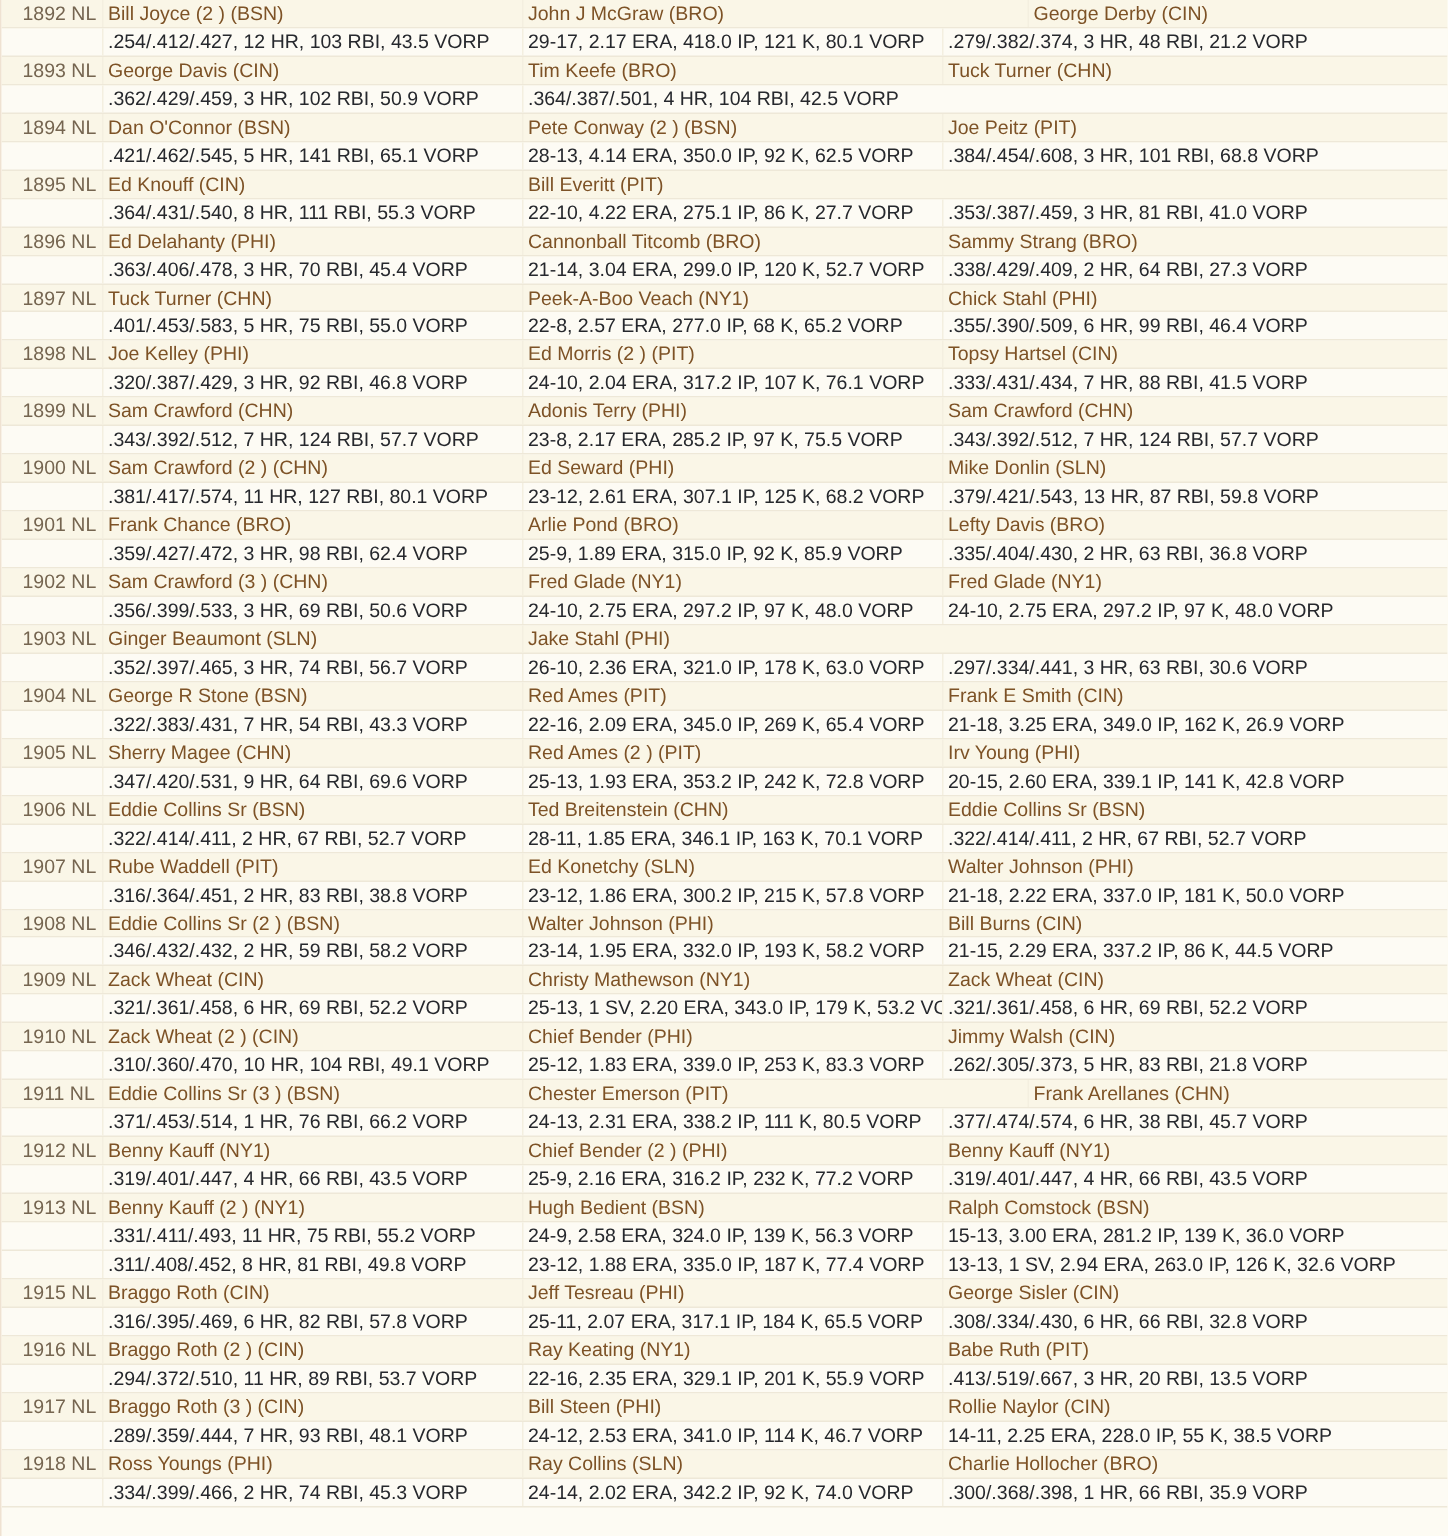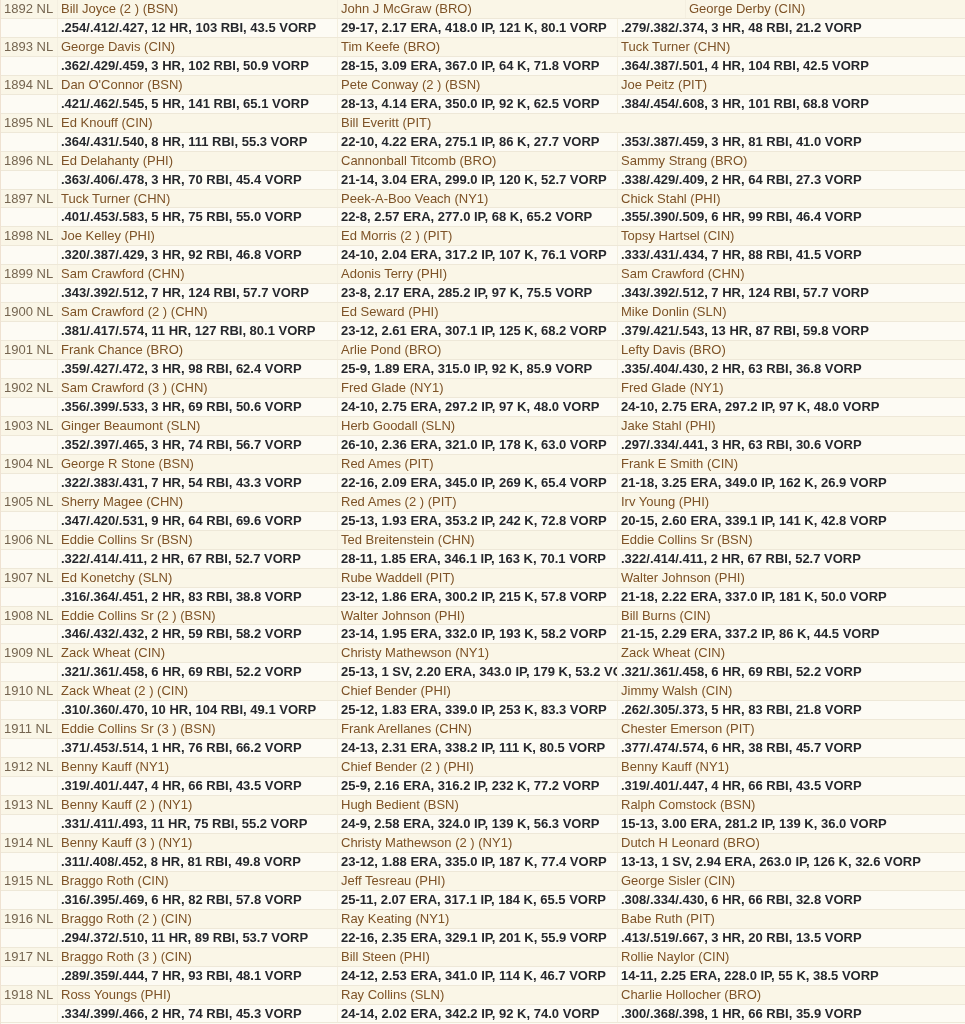--- a/index.html
+++ b/index.html
@@ -22,23 +22,24 @@
     box-sizing:border-box;
   }
   .grid{width:100%;height:100%;}
   .line{
     display:flex;
     height:18.963px;
     box-sizing:border-box;
     border-bottom:1px solid var(--separator);
     line-height:18px;
     white-space:nowrap;
+    padding-left:11px;
   }
   .name-line{background:var(--name-row-bg);}
-  .stat-line{background:var(--stat-row-bg);font-weight:bold;}
+  .stat-line{background:var(--stat-row-bg);}
   .cell-year{
     width:56px;flex:0 0 56px;
     padding-left:3px;box-sizing:border-box;
     color:var(--year-color);
     overflow:hidden;
   }
   .cell{
     width:280px;flex:0 0 280px;
     box-sizing:border-box;
     border-left:1px solid var(--col-separator);
@@ -67,21 +68,20 @@
     </div>
     <div class="line name-line">
       <div class="cell-year">1893 NL</div>
       <div class="cell name-text">George Davis (CIN)</div>
       <div class="cell name-text">Tim Keefe (BRO)</div>
       <div class="cell name-text last">Tuck Turner (CHN)</div>
     </div>
     <div class="line stat-line">
       <div class="cell-year"></div>
       <div class="cell stat-text">.362/.429/.459, 3 HR, 102 RBI, 50.9 VORP</div>
-      <div class="cell stat-text">28-15, 3.09 ERA, 367.0 IP, 64 K, 71.8 VORP</div>
       <div class="cell stat-text last">.364/.387/.501, 4 HR, 104 RBI, 42.5 VORP</div>
     </div>
     <div class="line name-line">
       <div class="cell-year">1894 NL</div>
       <div class="cell name-text">Dan O'Connor (BSN)</div>
       <div class="cell name-text">Pete Conway (2 ) (BSN)</div>
       <div class="cell name-text last">Joe Peitz (PIT)</div>
     </div>
     <div class="line stat-line">
       <div class="cell-year"></div>
@@ -180,21 +180,20 @@
     </div>
     <div class="line stat-line">
       <div class="cell-year"></div>
       <div class="cell stat-text">.356/.399/.533, 3 HR, 69 RBI, 50.6 VORP</div>
       <div class="cell stat-text">24-10, 2.75 ERA, 297.2 IP, 97 K, 48.0 VORP</div>
       <div class="cell stat-text last">24-10, 2.75 ERA, 297.2 IP, 97 K, 48.0 VORP</div>
     </div>
     <div class="line name-line">
       <div class="cell-year">1903 NL</div>
       <div class="cell name-text">Ginger Beaumont (SLN)</div>
-      <div class="cell name-text">Herb Goodall (SLN)</div>
       <div class="cell name-text last">Jake Stahl (PHI)</div>
     </div>
     <div class="line stat-line">
       <div class="cell-year"></div>
       <div class="cell stat-text">.352/.397/.465, 3 HR, 74 RBI, 56.7 VORP</div>
       <div class="cell stat-text">26-10, 2.36 ERA, 321.0 IP, 178 K, 63.0 VORP</div>
       <div class="cell stat-text last">.297/.334/.441, 3 HR, 63 RBI, 30.6 VORP</div>
     </div>
     <div class="line name-line">
       <div class="cell-year">1904 NL</div>
@@ -227,22 +226,22 @@
       <div class="cell name-text last">Eddie Collins Sr (BSN)</div>
     </div>
     <div class="line stat-line">
       <div class="cell-year"></div>
       <div class="cell stat-text">.322/.414/.411, 2 HR, 67 RBI, 52.7 VORP</div>
       <div class="cell stat-text">28-11, 1.85 ERA, 346.1 IP, 163 K, 70.1 VORP</div>
       <div class="cell stat-text last">.322/.414/.411, 2 HR, 67 RBI, 52.7 VORP</div>
     </div>
     <div class="line name-line">
       <div class="cell-year">1907 NL</div>
+      <div class="cell name-text">Rube Waddell (PIT)</div>
       <div class="cell name-text">Ed Konetchy (SLN)</div>
-      <div class="cell name-text">Rube Waddell (PIT)</div>
       <div class="cell name-text last">Walter Johnson (PHI)</div>
     </div>
     <div class="line stat-line">
       <div class="cell-year"></div>
       <div class="cell stat-text">.316/.364/.451, 2 HR, 83 RBI, 38.8 VORP</div>
       <div class="cell stat-text">23-12, 1.86 ERA, 300.2 IP, 215 K, 57.8 VORP</div>
       <div class="cell stat-text last">21-18, 2.22 ERA, 337.0 IP, 181 K, 50.0 VORP</div>
     </div>
     <div class="line name-line">
       <div class="cell-year">1908 NL</div>
@@ -276,22 +275,22 @@
     </div>
     <div class="line stat-line">
       <div class="cell-year"></div>
       <div class="cell stat-text">.310/.360/.470, 10 HR, 104 RBI, 49.1 VORP</div>
       <div class="cell stat-text">25-12, 1.83 ERA, 339.0 IP, 253 K, 83.3 VORP</div>
       <div class="cell stat-text last">.262/.305/.373, 5 HR, 83 RBI, 21.8 VORP</div>
     </div>
     <div class="line name-line">
       <div class="cell-year">1911 NL</div>
       <div class="cell name-text">Eddie Collins Sr (3 ) (BSN)</div>
+      <div class="cell name-text last">Chester Emerson (PIT)</div>
       <div class="cell name-text">Frank Arellanes (CHN)</div>
-      <div class="cell name-text last">Chester Emerson (PIT)</div>
     </div>
     <div class="line stat-line">
       <div class="cell-year"></div>
       <div class="cell stat-text">.371/.453/.514, 1 HR, 76 RBI, 66.2 VORP</div>
       <div class="cell stat-text">24-13, 2.31 ERA, 338.2 IP, 111 K, 80.5 VORP</div>
       <div class="cell stat-text last">.377/.474/.574, 6 HR, 38 RBI, 45.7 VORP</div>
     </div>
     <div class="line name-line">
       <div class="cell-year">1912 NL</div>
       <div class="cell name-text">Benny Kauff (NY1)</div>
@@ -309,26 +308,20 @@
       <div class="cell name-text">Benny Kauff (2 ) (NY1)</div>
       <div class="cell name-text">Hugh Bedient (BSN)</div>
       <div class="cell name-text last">Ralph Comstock (BSN)</div>
     </div>
     <div class="line stat-line">
       <div class="cell-year"></div>
       <div class="cell stat-text">.331/.411/.493, 11 HR, 75 RBI, 55.2 VORP</div>
       <div class="cell stat-text">24-9, 2.58 ERA, 324.0 IP, 139 K, 56.3 VORP</div>
       <div class="cell stat-text last">15-13, 3.00 ERA, 281.2 IP, 139 K, 36.0 VORP</div>
     </div>
-    <div class="line name-line">
-      <div class="cell-year">1914 NL</div>
-      <div class="cell name-text">Benny Kauff (3 ) (NY1)</div>
-      <div class="cell name-text">Christy Mathewson (2 ) (NY1)</div>
-      <div class="cell name-text last">Dutch H Leonard (BRO)</div>
-    </div>
     <div class="line stat-line">
       <div class="cell-year"></div>
       <div class="cell stat-text">.311/.408/.452, 8 HR, 81 RBI, 49.8 VORP</div>
       <div class="cell stat-text">23-12, 1.88 ERA, 335.0 IP, 187 K, 77.4 VORP</div>
       <div class="cell stat-text last">13-13, 1 SV, 2.94 ERA, 263.0 IP, 126 K, 32.6 VORP</div>
     </div>
     <div class="line name-line">
       <div class="cell-year">1915 NL</div>
       <div class="cell name-text">Braggo Roth (CIN)</div>
       <div class="cell name-text">Jeff Tesreau (PHI)</div>

